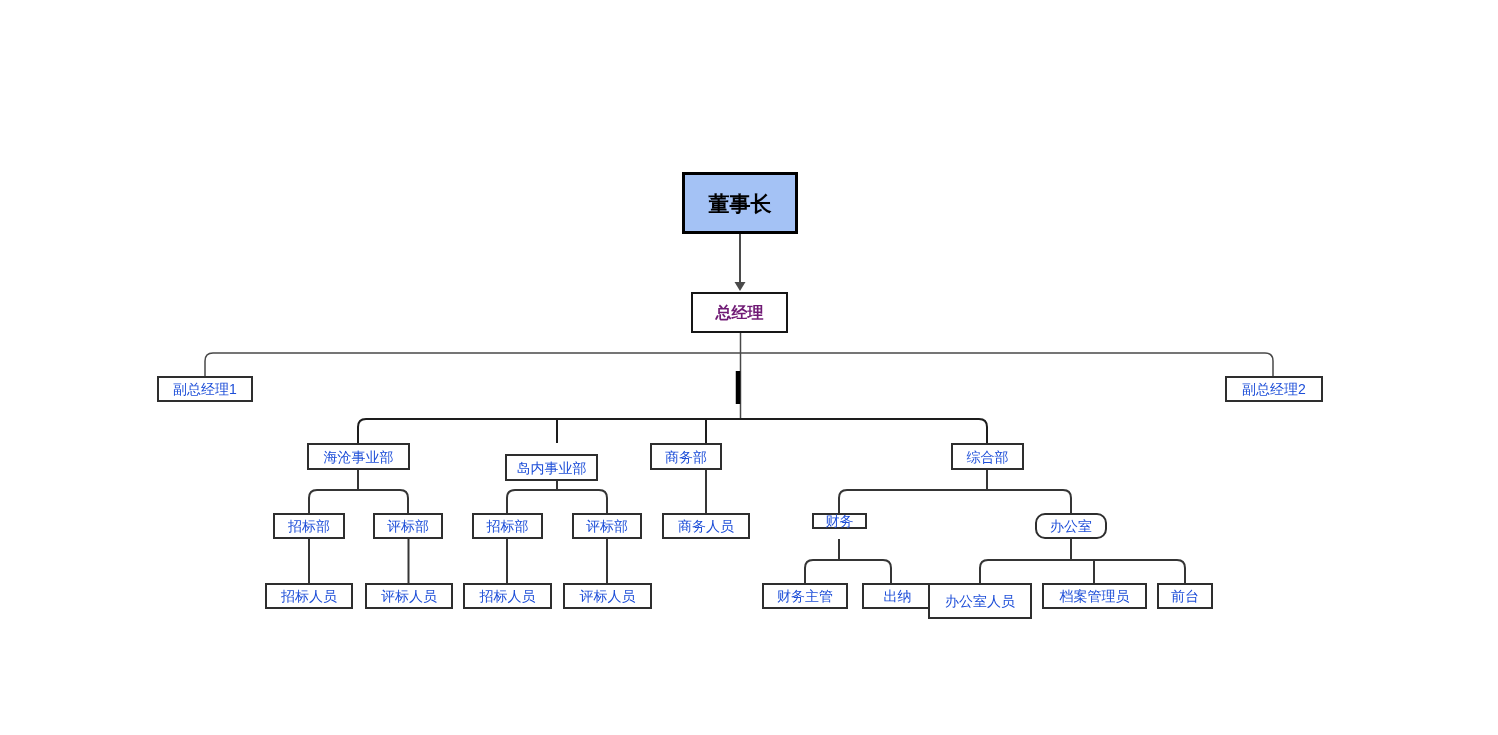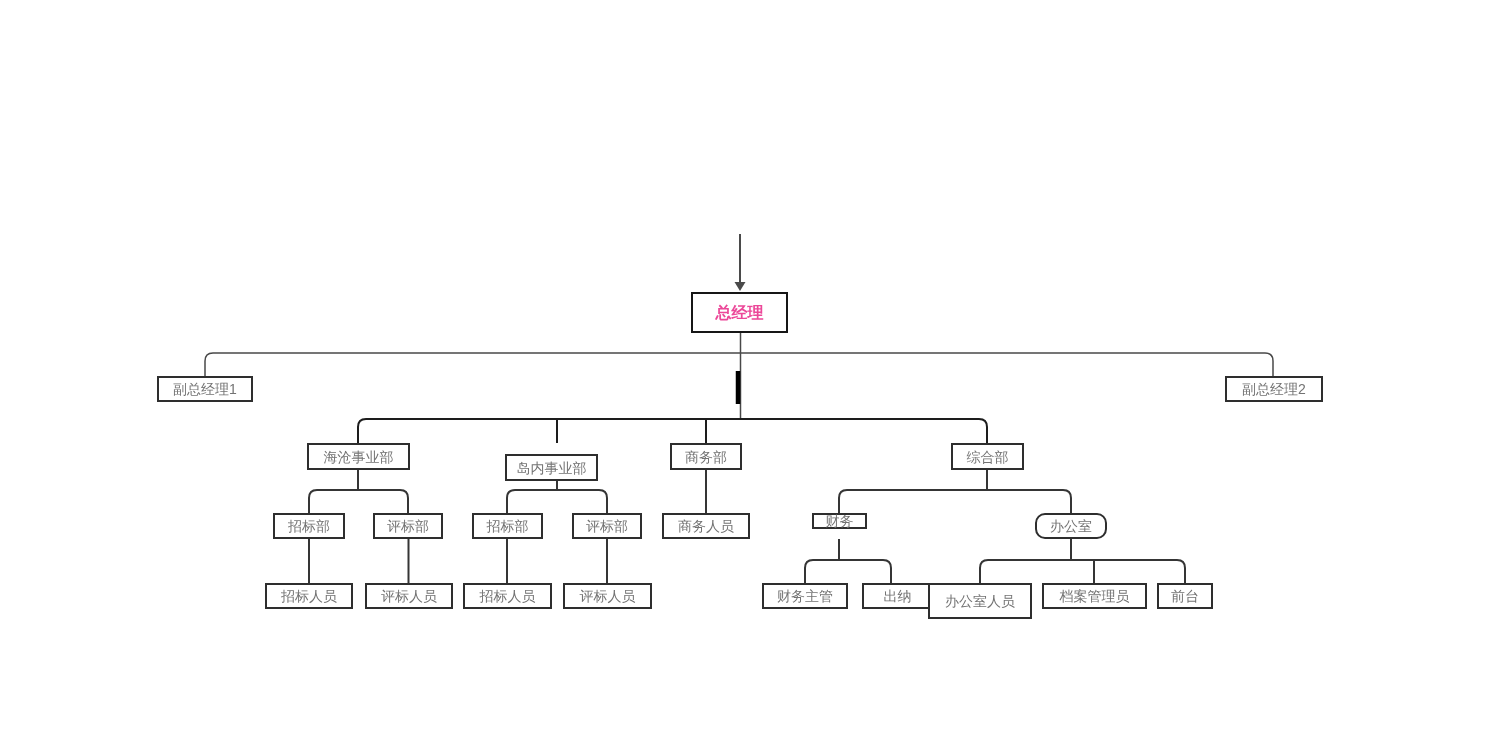--- a/index.html
+++ b/index.html
@@ -16,36 +16,36 @@
     overflow:hidden;
     font-family:"Liberation Sans","DejaVu Sans",sans-serif;
   }
   svg.wires{position:absolute;left:0;top:0;width:1498px;height:735px;}
   .node{
     position:absolute;
     box-sizing:border-box;
     background:#ffffff;
     border:2px solid var(--box-border);
     display:flex;align-items:center;justify-content:center;
-    font-size:14px;color:#737373;
+    font-size:14px;color:#1d4ed8;
     white-space:nowrap;
     line-height:1;
   }
   .node--chairman{
     background:var(--chairman-fill);
     border:3px solid #000000;
     font-weight:bold;
     font-size:21px;
     color:#000;
   }
   .node--gm{
     border:2px solid #161616;
     font-weight:bold;
     font-size:16px;
-    color:#ec4899;
+    color:#701a75;
   }
 </style>
 </head>
 <body>
 
 <div class="canvas">
 
   <svg class="wires" viewBox="0 0 1498 735" fill="none">
 
     <path d="M740 234 V282" stroke="#4a4a4a" stroke-width="2"></path>
@@ -77,29 +77,30 @@
     <path d="M607 539 V583" stroke="#353535" stroke-width="2"></path>
 
     <path d="M839 539 V560" stroke="#353535" stroke-width="2"></path>
     <path d="M805 583 V568 Q805 560 813 560 H883 Q891 560 891 568 V583" stroke="#353535" stroke-width="2"></path>
 
     <path d="M1071 539 V560" stroke="#353535" stroke-width="2"></path>
     <path d="M980 583 V568 Q980 560 988 560 H1177 Q1185 560 1185 568 V583" stroke="#353535" stroke-width="2"></path>
     <path d="M1094 560 V583" stroke="#353535" stroke-width="2"></path>
   </svg>
 
+  <div class="node node--chairman" style="left:682px;top:172px;width:116px;height:62px;">董事长</div>
 
   <div class="node node--gm" style="left:691px;top:292px;width:97px;height:41px;">总经理</div>
 
   <div class="node" style="left:157px;top:376px;width:96px;height:26px;">副总经理1</div>
   <div class="node" style="left:1225px;top:376px;width:98px;height:26px;">副总经理2</div>
 
   <div class="node" style="left:307px;top:443px;width:103px;height:27px;">海沧事业部</div>
   <div class="node" style="left:505px;top:454px;width:93px;height:27px;">岛内事业部</div>
-  <div class="node" style="left:670px;top:443px;width:72px;height:27px;">商务部</div>
+  <div class="node" style="left:650px;top:443px;width:72px;height:27px;">商务部</div>
   <div class="node" style="left:951px;top:443px;width:73px;height:27px;">综合部</div>
 
   <div class="node" style="left:273px;top:513px;width:72px;height:26px;">招标部</div>
   <div class="node" style="left:373px;top:513px;width:70px;height:26px;">评标部</div>
   <div class="node" style="left:472px;top:513px;width:71px;height:26px;">招标部</div>
   <div class="node" style="left:572px;top:513px;width:70px;height:26px;">评标部</div>
   <div class="node" style="left:662px;top:513px;width:88px;height:26px;">商务人员</div>
   <div class="node" style="left:812px;top:513px;width:55px;height:16px;">财务</div>
   <div class="node" style="left:1035px;top:513px;width:72px;height:26px;border-radius:10px;">办公室</div>
 

